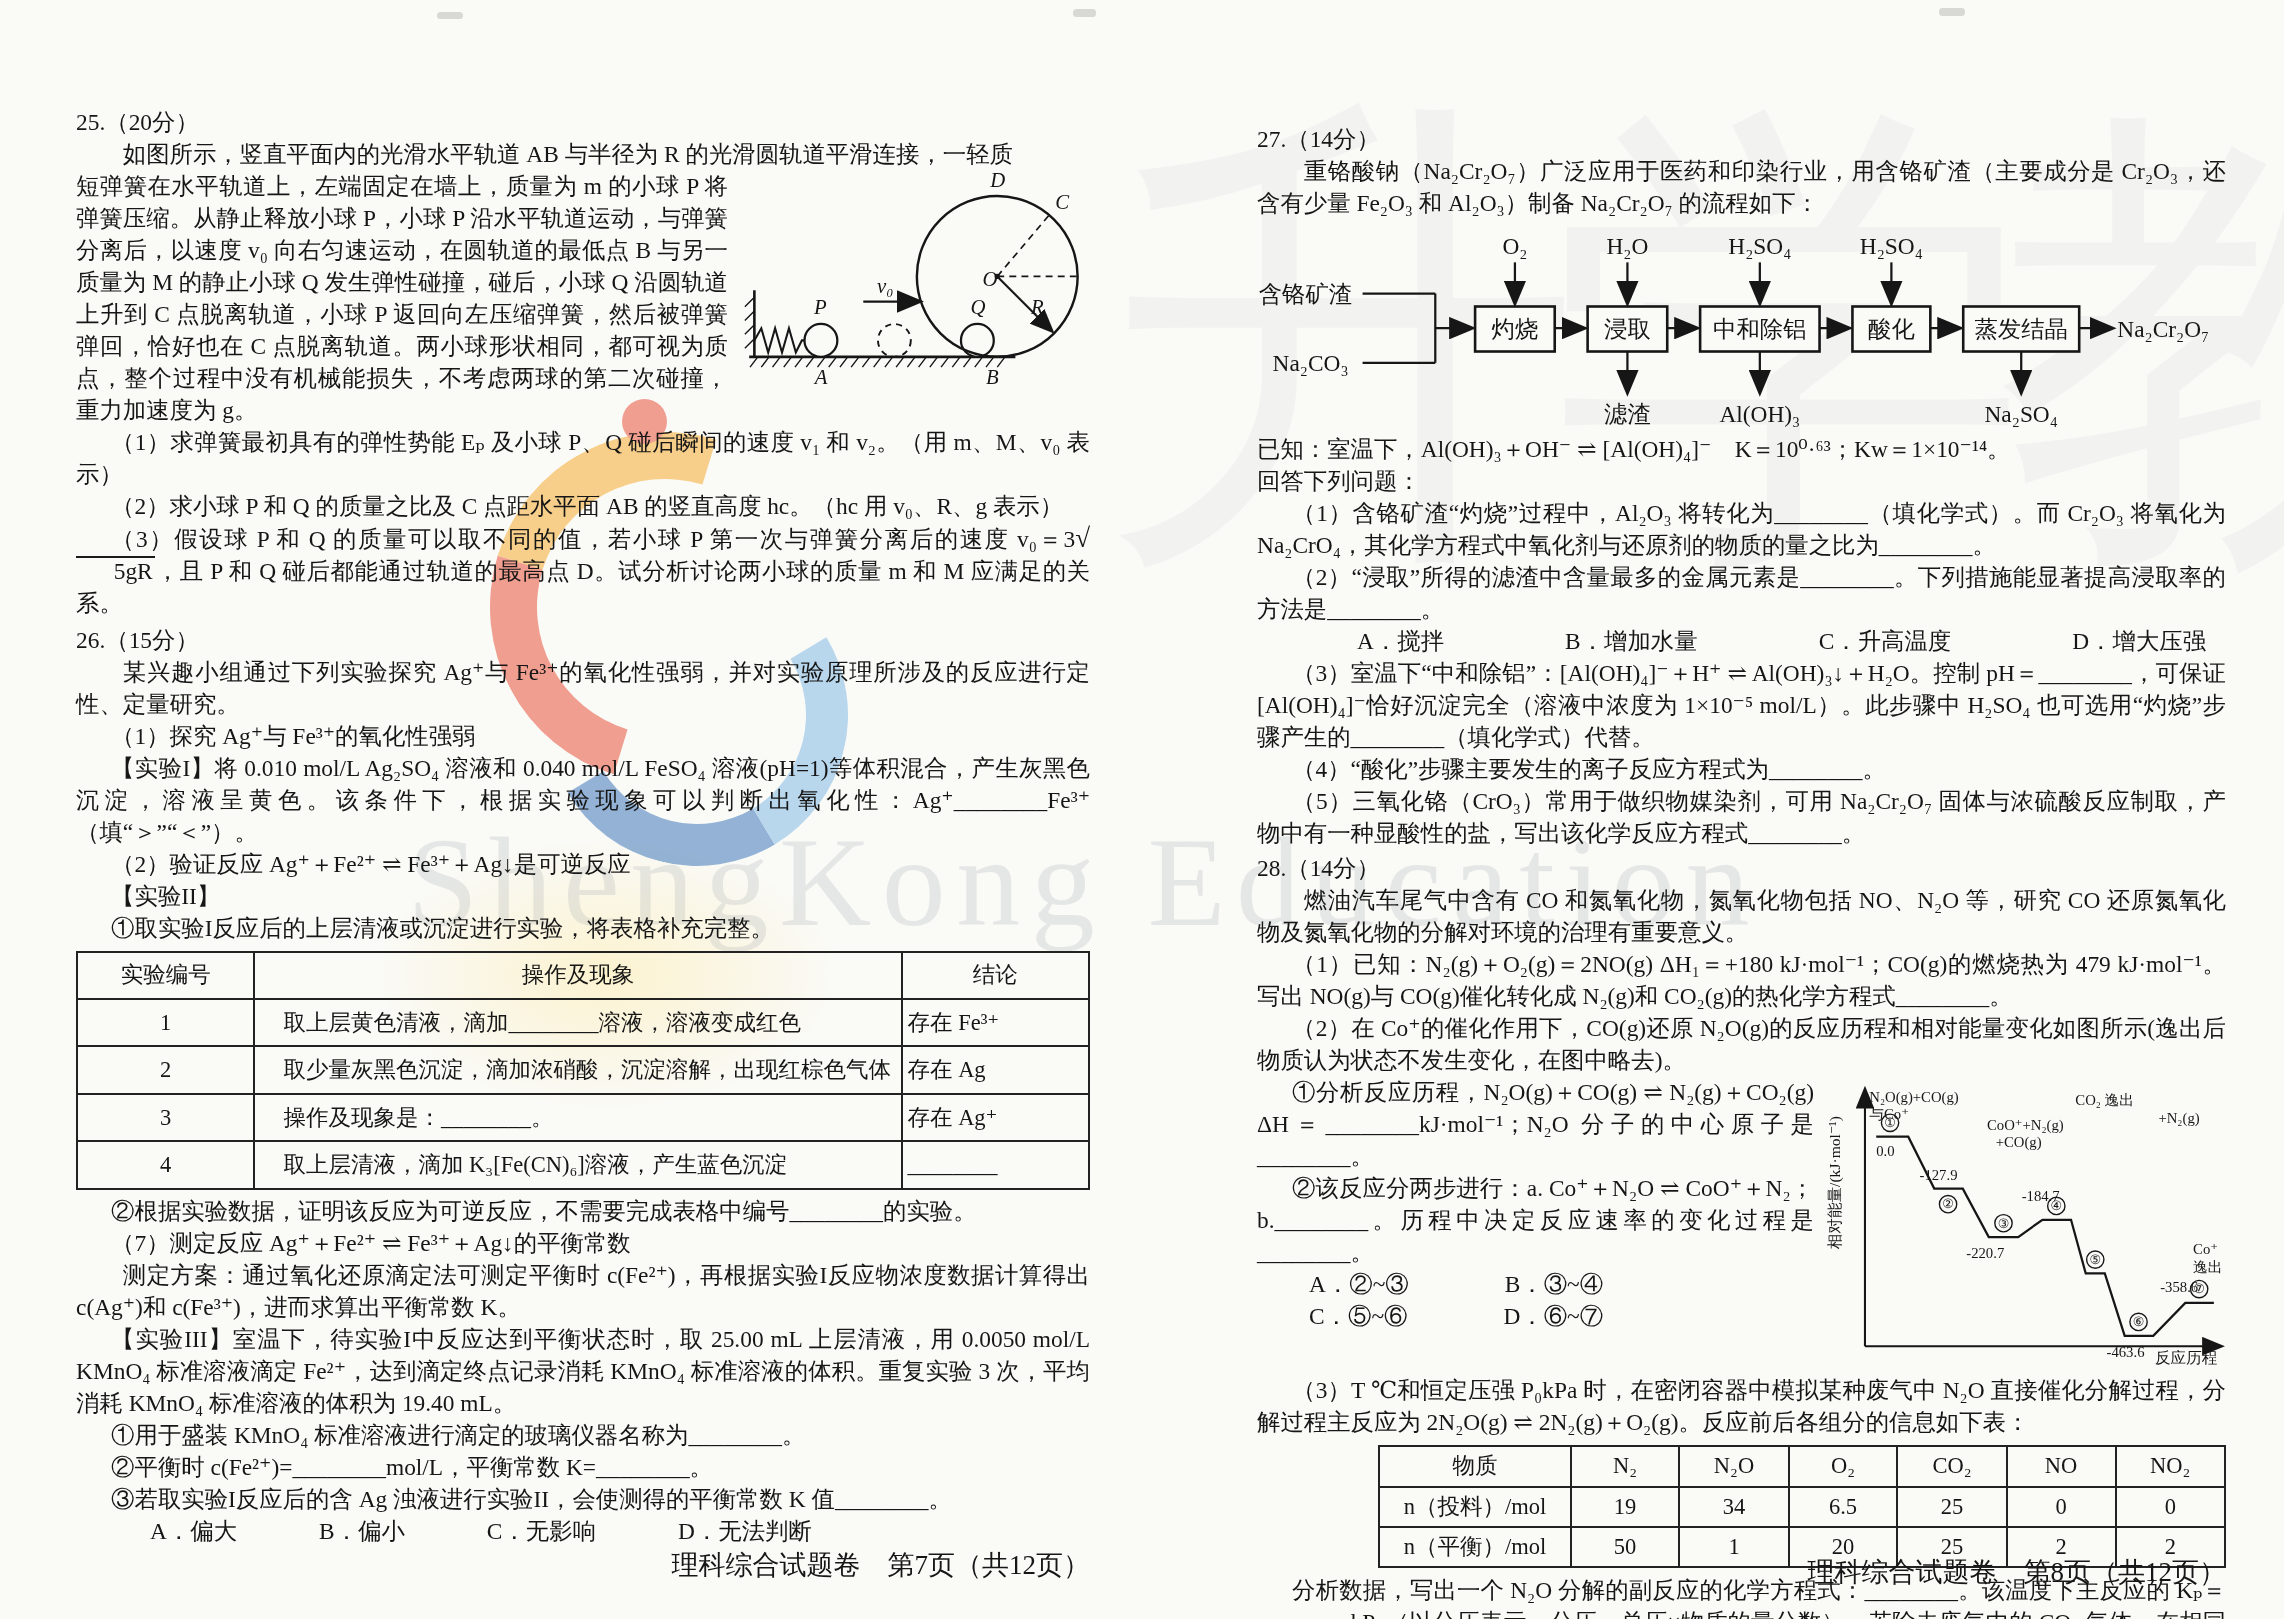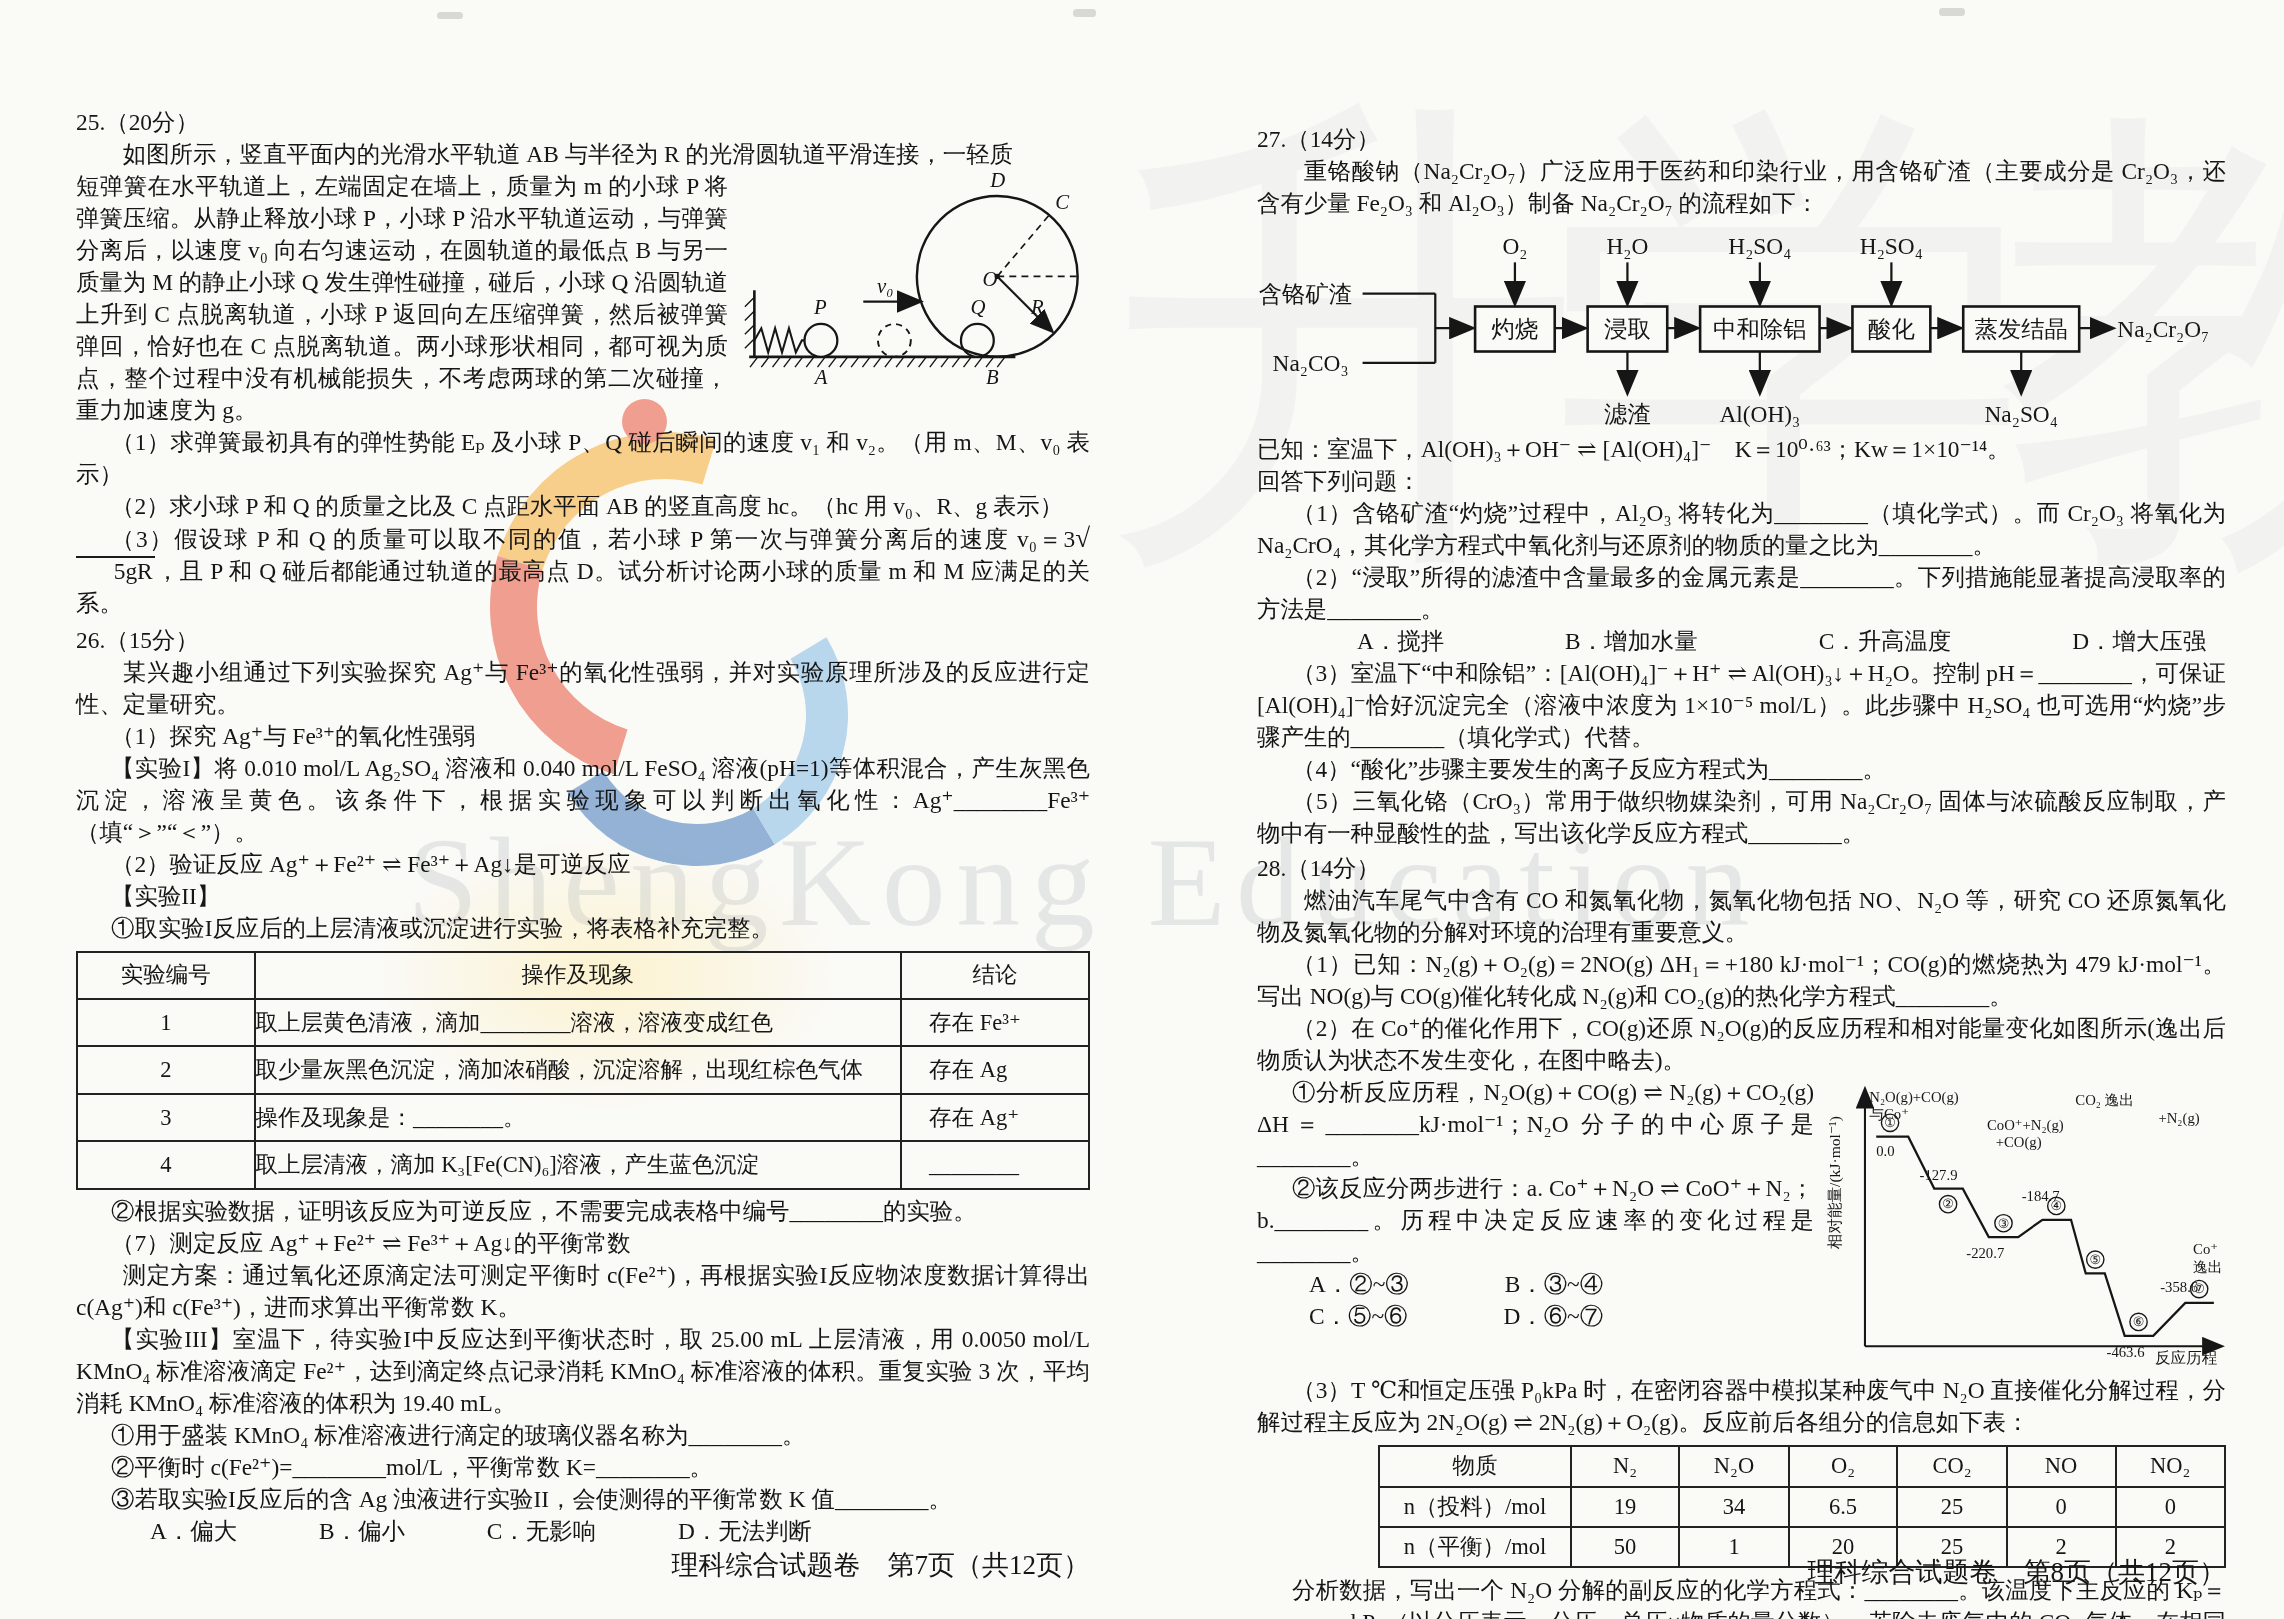--- a/index.html
+++ b/index.html
@@ -20,22 +20,22 @@
   .flowsvg{display:block;margin:7px 0 1.7px 0}
   .clear{clear:both}
   .radicand{display:inline-block;border-top:2.2px solid #1a1a1a;padding:0 2.6px;line-height:26px}
   .rt{font-size:27px}
   table{border-collapse:collapse;margin:7px auto 5.2px auto}
   td,th{border:2.2px solid #222;font-size:22.5px;text-align:center;padding:1.7px 7px}
   .t26 td{height:42px}
   .t26 .c1{width:164px}
   .t26 .c2{width:640px}
   .t26 .c3{width:173px}
-  .t26 .op{text-align:left;padding-left:0}
-  .t26 .cl{text-align:left;padding-left:27px}
+  .t26 .op{text-align:left;padding-left:28px}
+  .t26 .cl{text-align:left;padding-left:5px}
   .t28{margin-left:121px}
   .t28 td{height:35px}
   .t28 .h1{width:182px}
   .t28 .hn{width:97px}
   .foot{position:absolute;font-size:27px;text-align:right;z-index:3}
   .foot-l{left:76px;top:1547px;width:1014px}
   .foot-r{left:1257px;top:1554px;width:969px}
   svg text{font-family:"Liberation Serif","DejaVu Serif",serif;fill:#161616}
   .fig25 text{font-size:24px;font-style:italic}
   .flowsvg text{font-size:27px}

